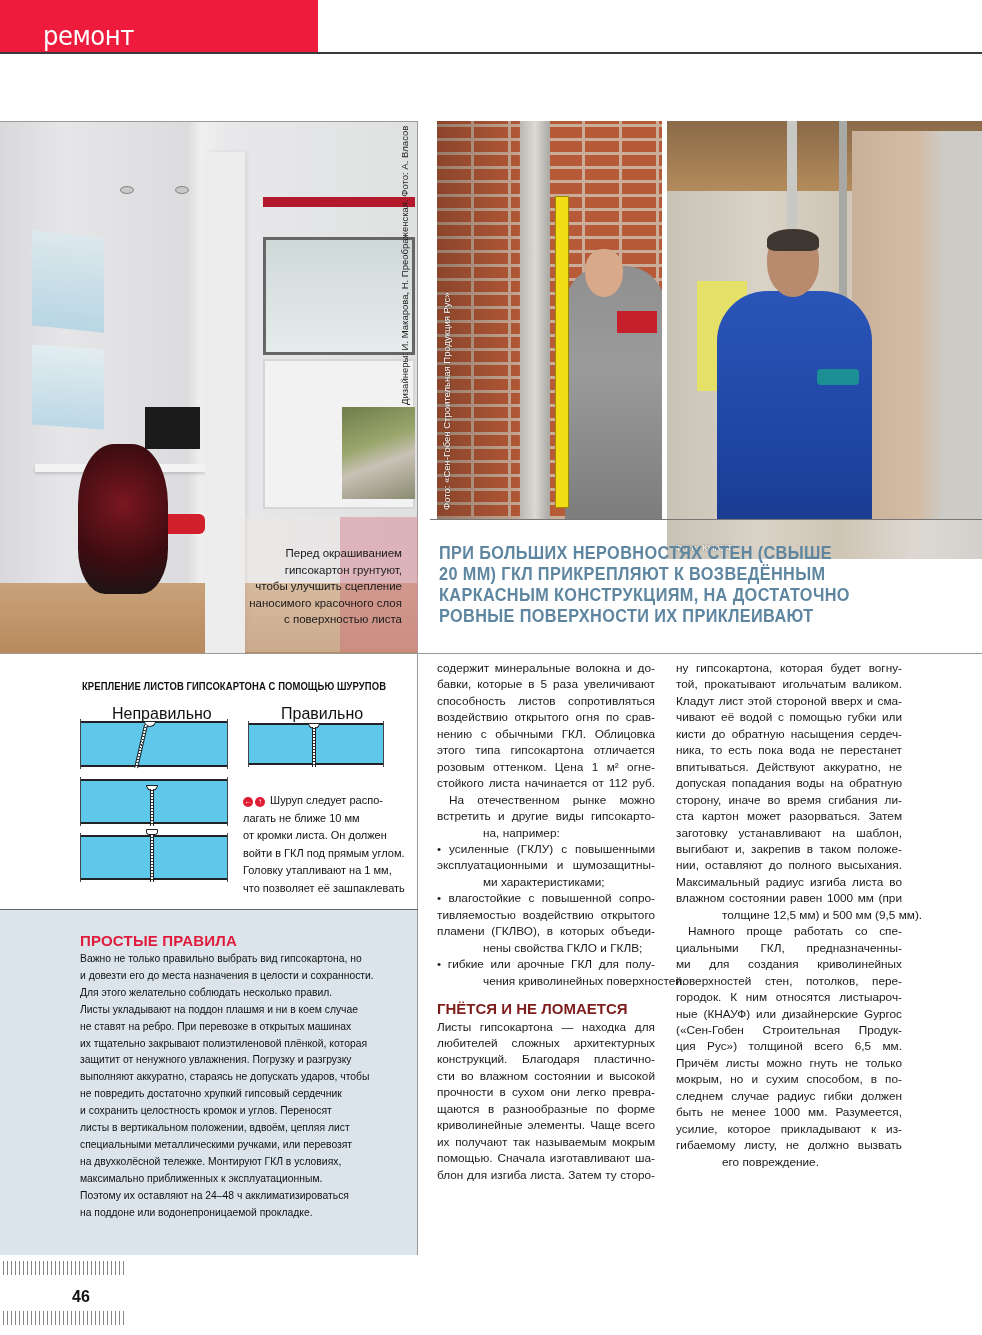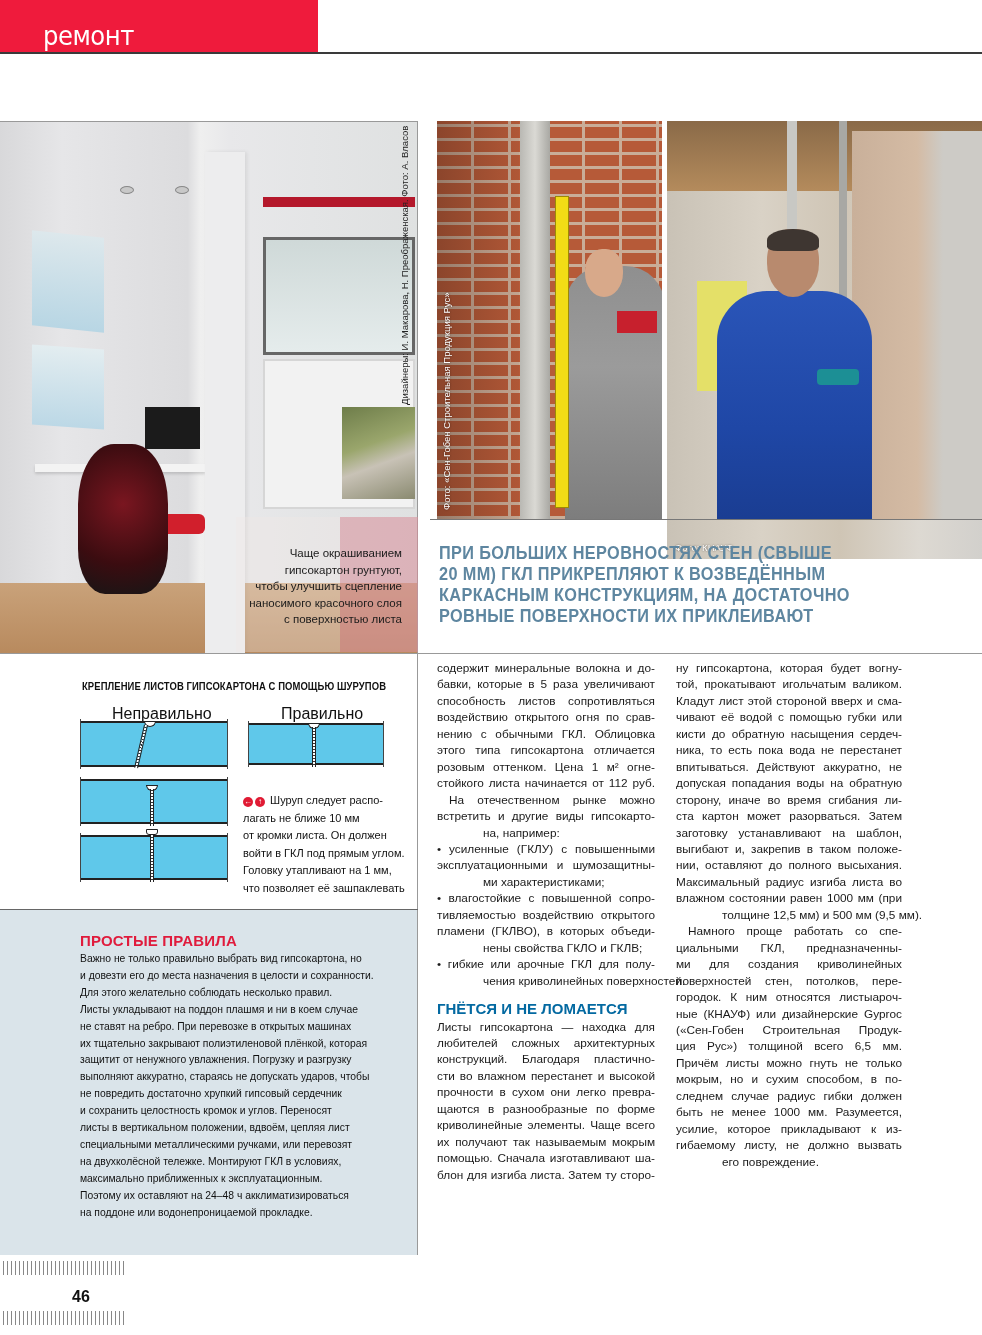--- a/index.html
+++ b/index.html
@@ -96,21 +96,21 @@
   
   .rules-box { position: absolute; left: 0; top: 910px; width: 418px; height: 345px; background: #dae4ea; border-right: 1px solid #999; }
   .rules-title { position: absolute; left: 80px; top: 932px; font-size: 15px; font-weight: bold; color: #e01b3c; letter-spacing: 0.2px; }
   .rules-body { position: absolute; left: 80px; top: 950px; width: 335px; font-size: 11px; line-height: 16.9px; color: #111; }
   .rules-body p { white-space: nowrap; transform: scaleX(0.94); transform-origin: left; }
 
   
   .col { position: absolute; font-size: 11.8px; line-height: 16.45px; color: #1a1a1a; text-align: justify; }
   .col-mid { left: 437px; top: 660px; width: 218px; }
   .col-right { left: 676px; top: 660px; width: 226px; }
-  .sub-head { font-size: 15px; font-weight: bold; color: #0369a1; margin-top: 12px; margin-bottom: 1px; text-align: left; }
+  .sub-head { font-size: 15px; font-weight: bold; color: #7f1d1d; margin-top: 12px; margin-bottom: 1px; text-align: left; }
   .line { display: block; white-space: nowrap; text-align-last: justify; text-align: justify; }
   .line.last { text-align-last: left; margin-left: 46px; }
 
   
   .ruler { position: absolute; left: 3px; width: 124px; height: 20px; }
   .ruler.top { top: 1261px; background: repeating-linear-gradient(90deg,#888 0 1px, transparent 1px 4px); height: 14px; }
   .ruler.bottom { top: 1311px; background: repeating-linear-gradient(90deg,#888 0 1px, transparent 1px 4px); height: 14px; }
   .page-number { position: absolute; left: 72px; top: 1288px; font-size: 16px; font-weight: bold; color: #111; }
 </style>
 </head>
@@ -135,21 +135,21 @@
   <div class="int-chair"></div>
   <div class="int-pillar"></div>
   <div class="int-redstripe"></div>
   <div class="int-cabinet"></div>
   <div class="int-niche"></div>
   <div class="int-tv"></div>
 </div>
 <div class="caption-overlay"></div>
 <div class="caption-pink"></div>
 <div class="caption-box" style="left:230px; top:545px; right:auto; bottom:auto; width:172px;">
-  <div>Чаще окрашиванием</div>
+  <div>Перед окрашиванием</div>
   <div>гипсокартон грунтуют,</div>
   <div>чтобы улучшить сцепление</div>
   <div>наносимого красочного слоя</div>
   <div>с поверхностью листа</div>
 </div>
 <div class="credit-vert credit1">Дизайнеры: И. Макарова, Н. Преображенская. Фото: А. Власов</div>
 
 <div class="photo photo-brick">
   <div class="brick-shade"></div>
   <div class="brick-profile"></div>
@@ -269,21 +269,21 @@
     <span class="line">пламени (ГКЛВО), в которых объеди-</span>
     <span class="line last">нены свойства ГКЛО и ГКЛВ;</span>
     <span class="line">• гибкие или арочные ГКЛ для полу-</span>
     <span class="line last">чения криволинейных поверхностей.</span>
   </div>
   <div class="sub-head">ГНЁТСЯ И НЕ ЛОМАЕТСЯ</div>
   <div class="para">
     <span class="line">Листы гипсокартона — находка для</span>
     <span class="line">любителей сложных архитектурных</span>
     <span class="line">конструкций. Благодаря пластично-</span>
-    <span class="line">сти во влажном перестанет и высокой</span>
+    <span class="line">сти во влажном состоянии и высокой</span>
     <span class="line">прочности в сухом они легко превра-</span>
     <span class="line">щаются в разнообразные по форме</span>
     <span class="line">криволинейные элементы. Чаще всего</span>
     <span class="line">их получают так называемым мокрым</span>
     <span class="line">помощью. Сначала изготавливают ша-</span>
     <span class="line">блон для изгиба листа. Затем ту сторо-</span>
   </div>
 </div>
 
 <div class="col col-right">

